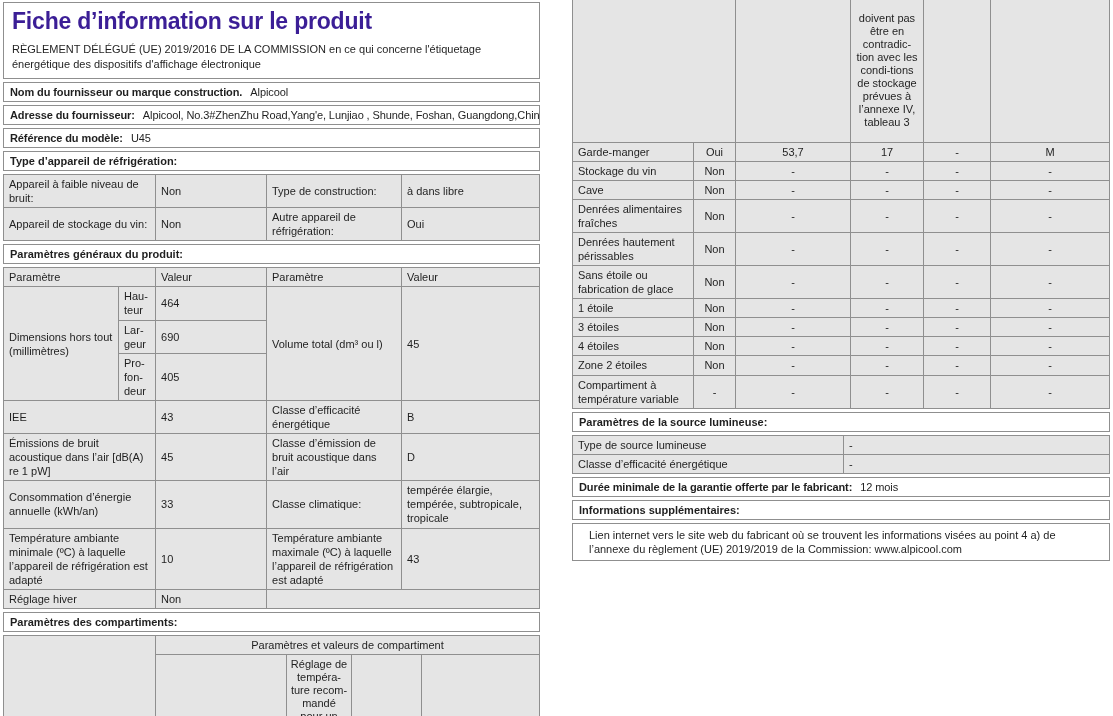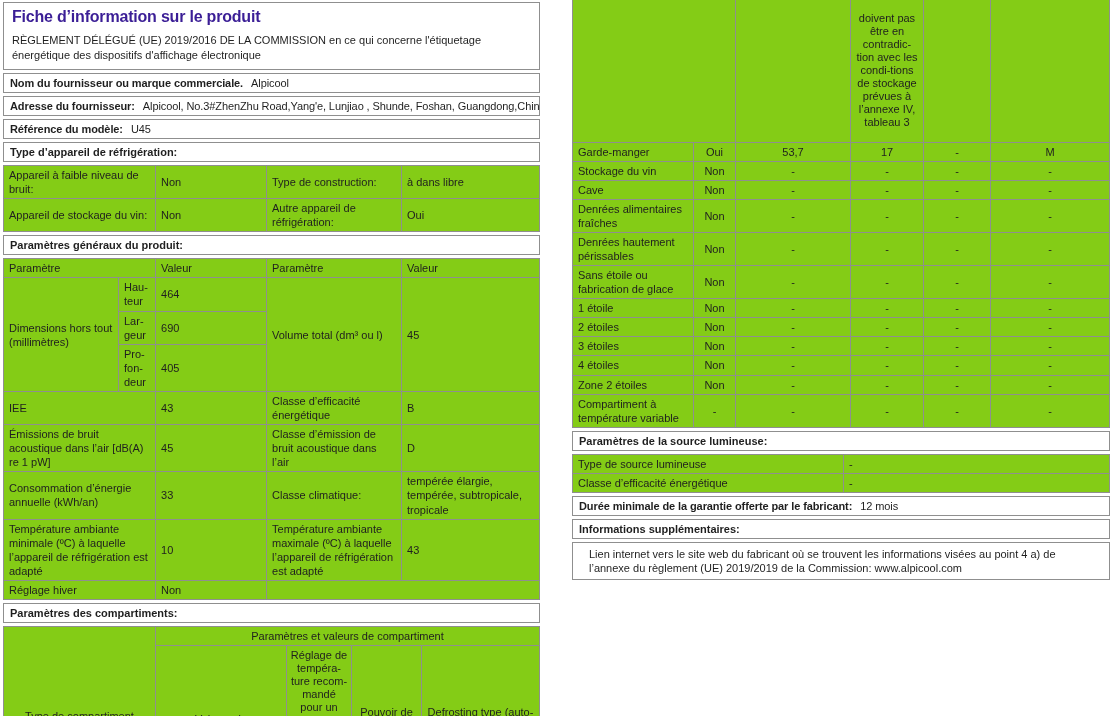--- a/index.html
+++ b/index.html
@@ -9,23 +9,23 @@
   }
   .col{position:absolute;box-sizing:border-box;}
   .col.left{left:3px;top:2px;width:537px;height:714px;overflow:hidden;}
   .col.right{left:572px;top:0;width:538px;}
   .box{border:1px solid #8f8f8f;padding:2px 6px;margin-bottom:3px;box-sizing:border-box;background:#fff;}
   .bold{font-weight:bold;}
   .kv{white-space:nowrap;overflow:hidden;letter-spacing:-0.1px;}
   .lbl{font-weight:bold;}
   .val{margin-left:8px;}
   .title-box{padding:4px 8px 7px 8px;}
-  .title{font-size:16px;font-weight:bold;color:#3b1e96;margin:0 0 6px 0;letter-spacing:-0.2px;}
+  .title{font-size:23px;font-weight:bold;color:#3b1e96;margin:0 0 6px 0;letter-spacing:-0.2px;}
   .reg{margin:0;}
-  table.t{width:100%;border-collapse:collapse;table-layout:fixed;margin-bottom:3px;background:#84cc16;}
+  table.t{width:100%;border-collapse:collapse;table-layout:fixed;margin-bottom:3px;background:#e5e5e5;}
   table.t td{border:1px solid #8f8f8f;padding:2px 5px;vertical-align:middle;box-sizing:border-box;
              overflow:hidden;word-wrap:break-word;}
   .center{text-align:center;}
   .vt{vertical-align:top !important;}
   .comp-t td{padding:1px 4px;}
   .cont-row td{border-top:none !important;height:142px;vertical-align:top;padding-top:3px;line-height:13px;}
   .hdr2-row td{height:160px;}
   .temp-hd{padding:3px 3px !important;line-height:13px;}
   .light-t td{padding:2px 8px;}
   .link-box{padding:4px 16px;}
@@ -36,21 +36,21 @@
 <div class="page">
 
   <div class="col left">
 
     <div class="box title-box">
       <div class="title">Fiche d’information sur le produit</div>
       <p class="reg">RÈGLEMENT DÉLÉGUÉ (UE) 2019/2016 DE LA COMMISSION en ce qui concerne l'étiquetage énergétique des dispositifs d'affichage électronique</p>
     </div>
 
     <div class="box kv">
-      <span class="lbl">Nom du fournisseur ou marque commerciale.</span><span class="val">Alpicool</span>
+      <span class="lbl">Nom du fournisseur ou marque construction.</span><span class="val">Alpicool</span>
     </div>
 
     <div class="box kv">
       <span class="lbl">Adresse du fournisseur:</span><span class="val">Alpicool, No.3#ZhenZhu Road,Yang'e, Lunjiao , Shunde, Foshan, Guangdong,China</span>
     </div>
 
     <div class="box kv">
       <span class="lbl">Référence du modèle:</span><span class="val">U45</span>
     </div>
 
@@ -243,28 +243,20 @@
           </tr>
           <tr>
             <td>1 étoile</td>
             <td class="center">Non</td>
             <td class="center">-</td>
             <td class="center">-</td>
             <td class="center">-</td>
             <td class="center">-</td>
           </tr>
           <tr>
-            <td>2 étoiles</td>
-            <td class="center">Non</td>
-            <td class="center">-</td>
-            <td class="center">-</td>
-            <td class="center">-</td>
-            <td class="center">-</td>
-          </tr>
-          <tr>
             <td>3 étoiles</td>
             <td class="center">Non</td>
             <td class="center">-</td>
             <td class="center">-</td>
             <td class="center">-</td>
             <td class="center">-</td>
           </tr>
           <tr>
             <td>4 étoiles</td>
             <td class="center">Non</td>

